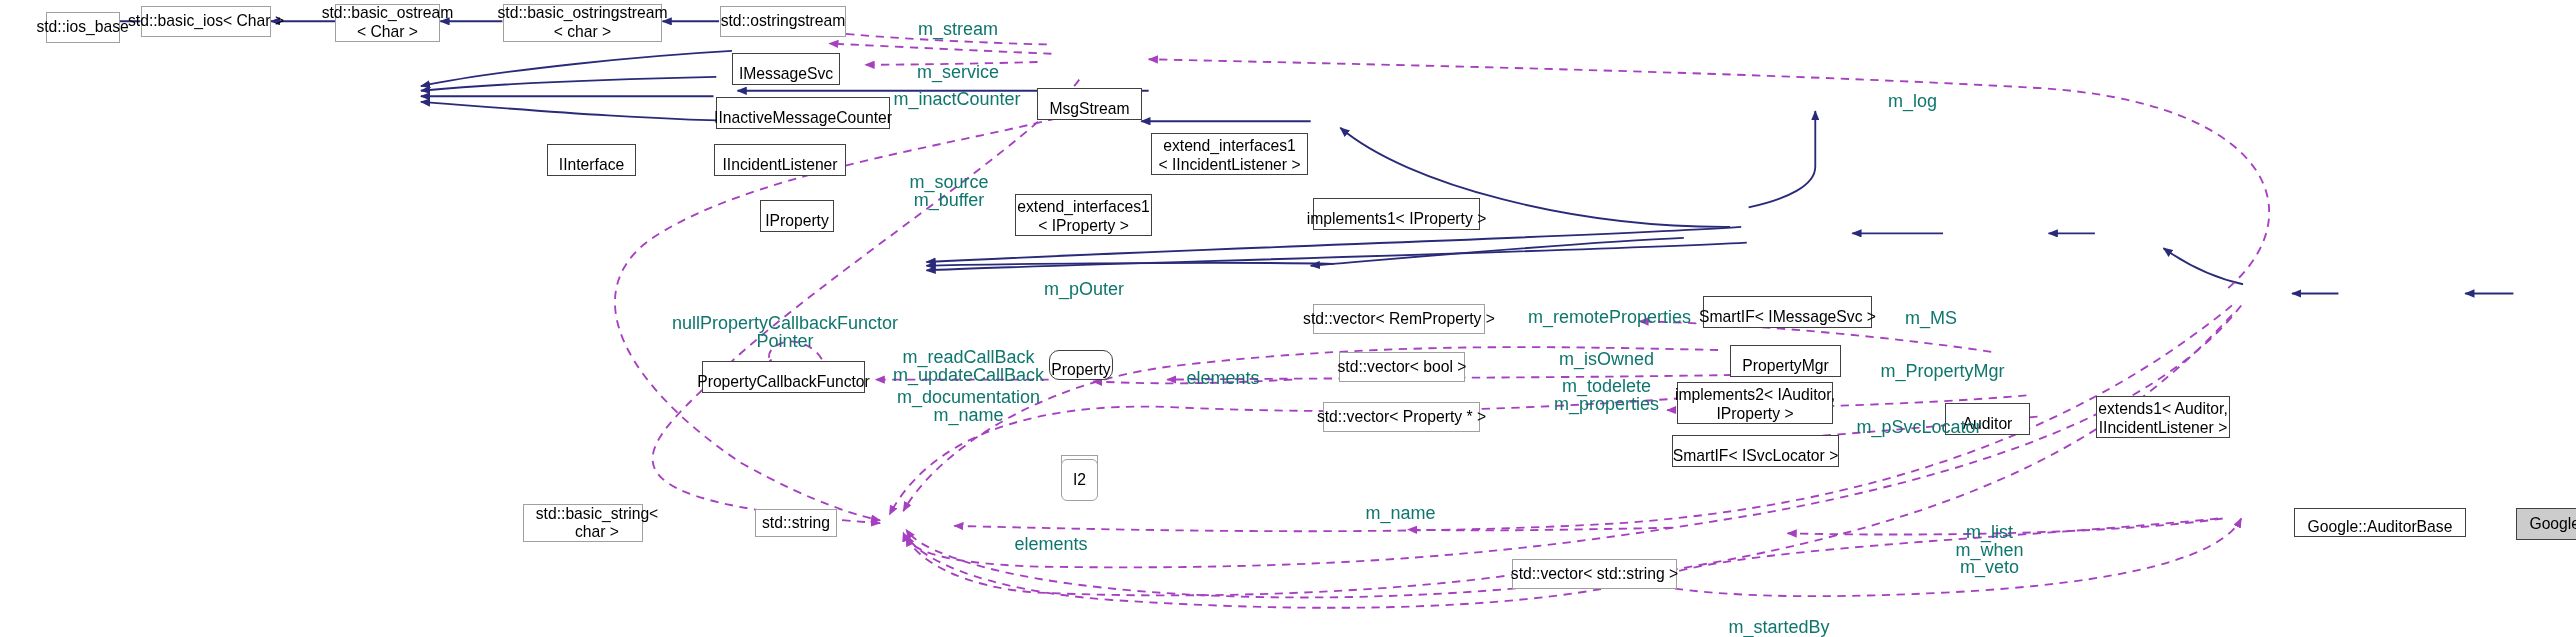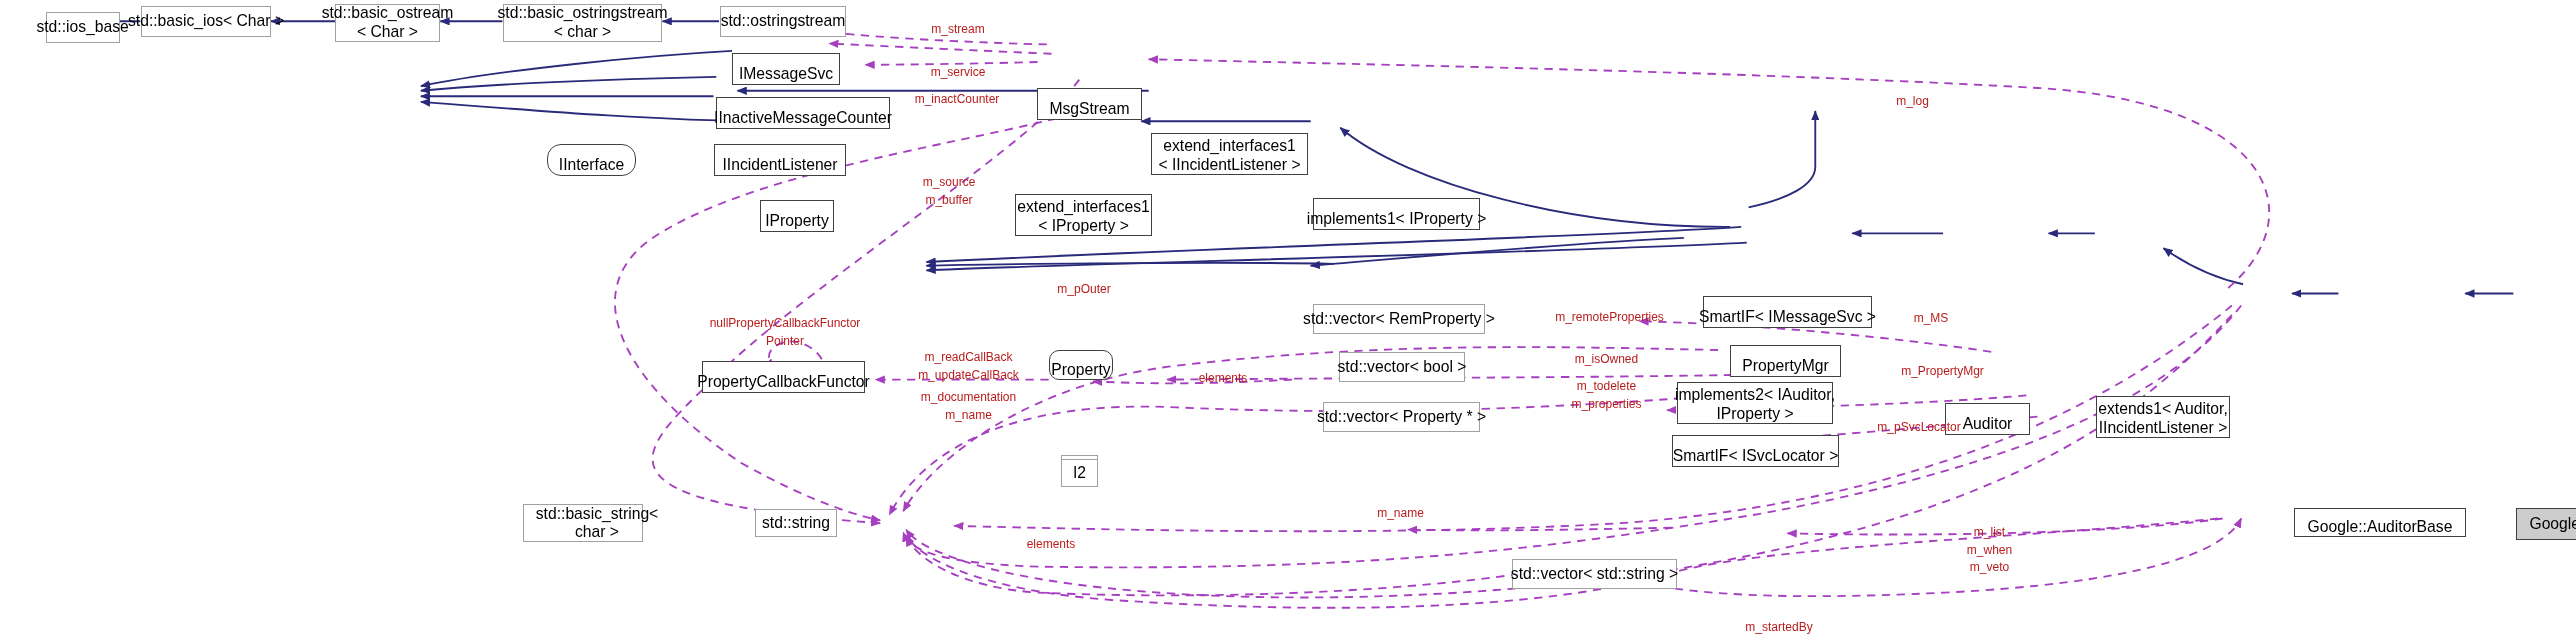--- a/index.html
+++ b/index.html
@@ -29,23 +29,23 @@
     line-height:18.5px;
     color:#000000;
     white-space:pre;
     letter-spacing:0px;
     z-index:5;
   }
   .node.solid{ border:1.9px solid #404040;align-items:flex-end; }
   .node.filled{ background:#cccccc; border:1.9px solid #404040; }
   .edge-label{
     position:absolute;
-    font-size:12px;
+    font-size:18px;
     line-height:17.6px;
-    color:#b91c1c;
+    color:#0f766e;
     white-space:pre;
     text-align:center;
     background:transparent;
     z-index:6;
   }
 </style>
 </head>
 <body>
 
 <div id="canvas">
@@ -137,21 +137,21 @@
   </div>
 
   <div class="node solid" style="left:716px;top:97px;width:174px;height:31.5px;">
     <span>IInactiveMessageCounter</span>
   </div>
 
   <div class="node solid" style="left:714px;top:144px;width:132px;height:31.5px;">
     <span>IIncidentListener</span>
   </div>
 
-  <div class="node solid" style="left:547px;top:144px;width:89px;height:31.5px;border-radius:14px;">
+  <div class="node solid" style="left:547px;top:144px;width:89px;height:31.5px;">
     <span>IInterface</span>
   </div>
 
   <div class="node solid" style="left:760px;top:200px;width:74px;height:31.5px;">
     <span>IProperty</span>
   </div>
 
   <div class="node solid" style="left:1037px;top:88px;width:105px;height:31.5px;">
     <span>MsgStream</span>
   </div>
@@ -175,21 +175,21 @@
   </div>
 
   <div class="node solid" style="left:1049px;top:350px;width:64px;height:30px;border-radius:10px;">
     <span>Property</span>
   </div>
 
   <div class="node" style="left:1061px;top:411px;width:37px;height:28px;margin-top:44px;">
     <span>I1</span>
   </div>
 
-  <div class="node" style="left:1061px;top:459px;width:37px;height:28px;">
+  <div class="node" style="left:1061px;top:459px;width:37px;height:42px;border-radius:6px;">
     <span>I2</span>
   </div>
 
   <div class="node" style="left:1313px;top:304px;width:172px;height:30px;">
     <span>std::vector&lt; RemProperty &gt;</span>
   </div>
 
   <div class="node" style="left:1339px;top:352px;width:126px;height:30px;">
     <span>std::vector&lt; bool &gt;</span>
   </div>

